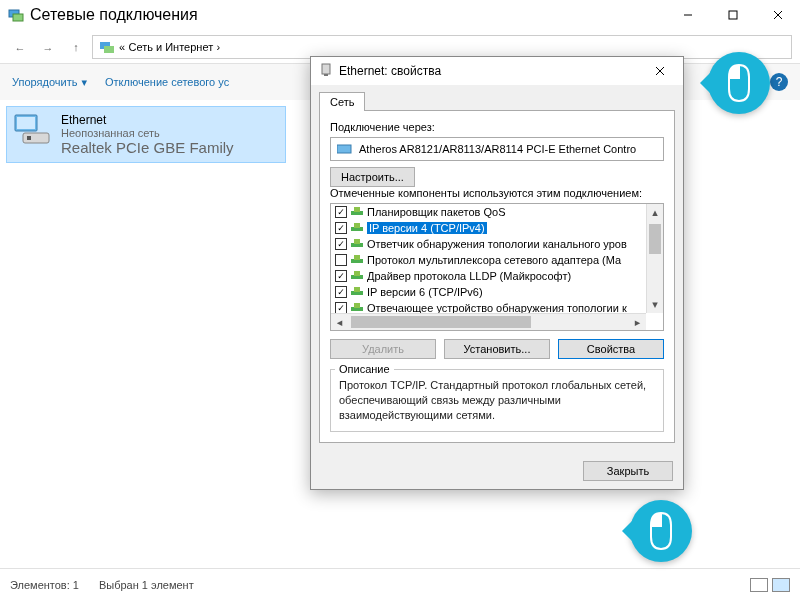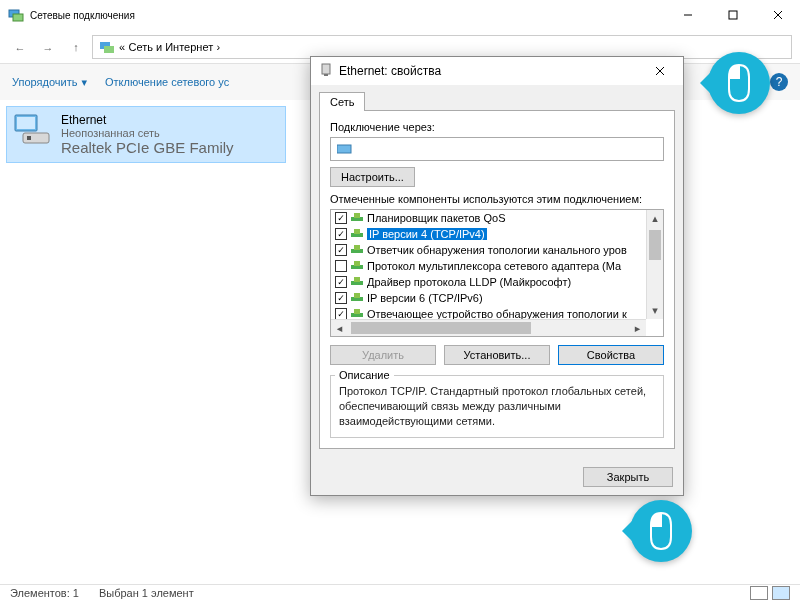--- a/index.html
+++ b/index.html
@@ -2,41 +2,41 @@
 <html><head>
 <meta charset="utf-8">
 <style>
 * { box-sizing: border-box; margin: 0; padding: 0; font-family: 'Segoe UI', Tahoma, sans-serif; font-size: 11px; }
 body { background: #fff; width: 800px; height: 600px; position: relative; overflow: hidden; }
 
 
 .main-window { width: 800px; height: 600px; display: flex; flex-direction: column; }
 .titlebar { height: 30px; display: flex; align-items: center; padding-left: 8px; }
 .titlebar-icon { width: 16px; height: 16px; margin-right: 6px; display: inline-flex; }
-.titlebar-title { flex: 1; font-size: 10px; }
+.titlebar-title { flex: 1; font-size: 16px; }
 .win-controls { display: flex; }
 .win-btn { width: 45px; height: 30px; display: flex; align-items: center; justify-content: center; }
 
 .addr-row { height: 34px; display: flex; align-items: center; padding: 0 8px; gap: 4px; border-bottom: 1px solid #e1e1e1; }
 .nav-arrow { width: 24px; height: 24px; display: flex; align-items: center; justify-content: center; color: #606060; }
 .breadcrumb { flex: 1; height: 24px; border: 1px solid #ccc; display: flex; align-items: center; padding: 0 6px; font-size: 12px; }
 .breadcrumb .mini-icon { width: 16px; height: 16px; margin-right: 4px; }
 
 .toolbar-row { height: 36px; display: flex; align-items: center; padding: 0 12px; gap: 18px; background: #f7f7f7; }
 .toolbar-item { color: #1a6fb0; font-size: 12px; display: flex; align-items: center; gap: 4px; }
 
 .content { flex: 1; padding: 6px; background: #fff; }
 .conn-item { display: flex; gap: 8px; padding: 6px; border: 1px solid #99d1ff; background: #cce8ff; width: 280px; }
 .conn-icon { width: 40px; height: 34px; }
 .conn-text { display: flex; flex-direction: column; }
 .conn-name { font-size: 12px; }
 .conn-status { color: #666; font-size: 11px; }
 .conn-adapter { color: #666; font-size: 15px; }
 
-.statusbar { height: 16px; border-top: 1px solid #e1e1e1; display: flex; align-items: center; padding: 0 10px; gap: 20px; font-size: 12px; color: #444; }
+.statusbar { height: 32px; border-top: 1px solid #e1e1e1; display: flex; align-items: center; padding: 0 10px; gap: 20px; font-size: 12px; color: #444; }
 .statusbar .right { margin-left: auto; display: flex; gap: 4px; }
 .view-btn { width: 18px; height: 14px; border: 1px solid #888; }
 
 
 .dialog { position: absolute; left: 310px; top: 56px; width: 374px; background: #f0f0f0; border: 1px solid #888; box-shadow: 0 4px 16px rgba(0,0,0,.3); display: flex; flex-direction: column; }
 .dlg-title { height: 28px; display: flex; align-items: center; padding: 8px 8px; background: #fff; }
 .dlg-title-text { flex: 1; font-size: 12px; }
 .dlg-close { width: 30px; height: 22px; display: flex; align-items: center; justify-content: center; }
 .dlg-body { padding: 6px 8px 10px; }
 
@@ -198,26 +198,27 @@
       <div class="tab">Сеть</div>
     </div>
     <div class="tab-page">
       <span class="label">Подключение через:</span>
       <div class="adapter-box">
         <span class="adapter-mini">
           <svg viewBox="0 0 16 12">
               <rect x="0" y="2" width="14" height="8" fill="#6fb8e8" stroke="#3a7fb0"></rect>
             </svg>
         </span>
+        <span>Atheros AR8121/AR8113/AR8114 PCI-E Ethernet Contro</span>
       </div>
       <div class="right-align">
         <button class="btn">Настроить...</button>
       </div>
 
-      <span class="label" style="margin-top:6px">Отмеченные компоненты используются этим подключением:</span>
+      <span class="label" style="">Отмеченные компоненты используются этим подключением:</span>
       <div class="component-list">
         <div class="comp-rows" id="comp-rows">
             <div class="comp-row">
               <span class="chk">✓</span>
               <span class="proto-icon"><svg viewBox="0 0 12 10">
                   <rect x="0" y="4" width="12" height="4" fill="#4caf50"></rect>
                   <rect x="3" y="0" width="6" height="5" fill="#8bc34a"></rect>
                 </svg></span>
               <span class="rlabel">Планировщик пакетов QoS</span>
             </div>

